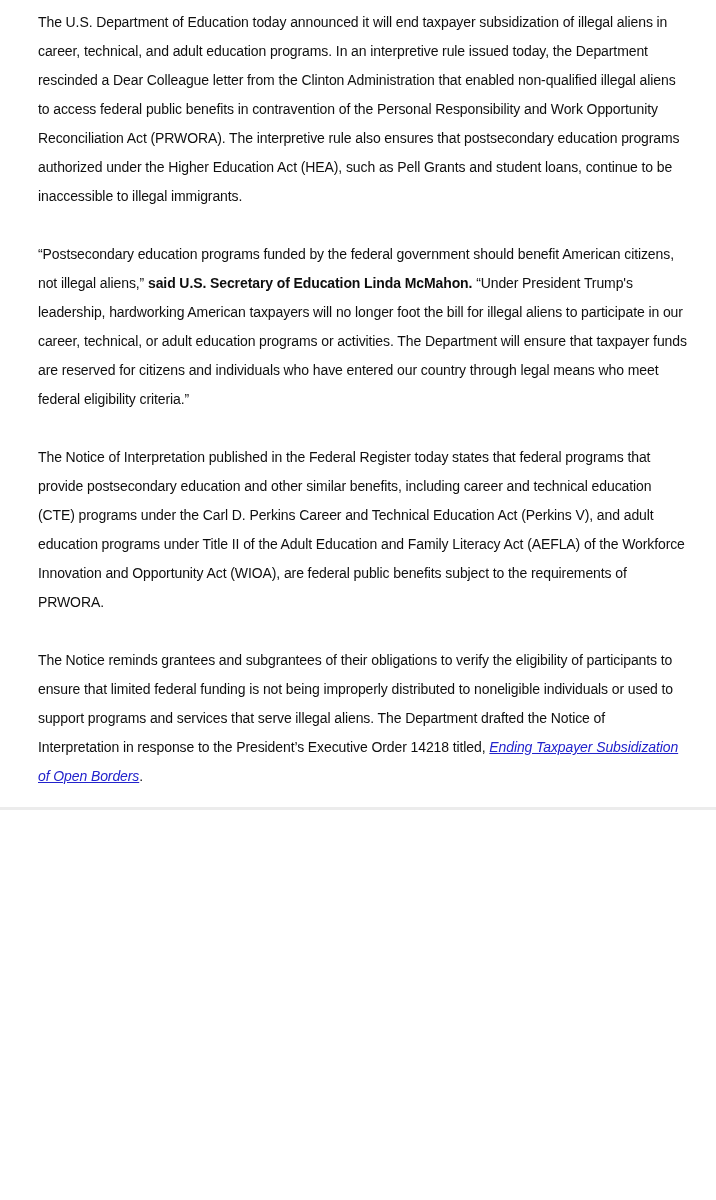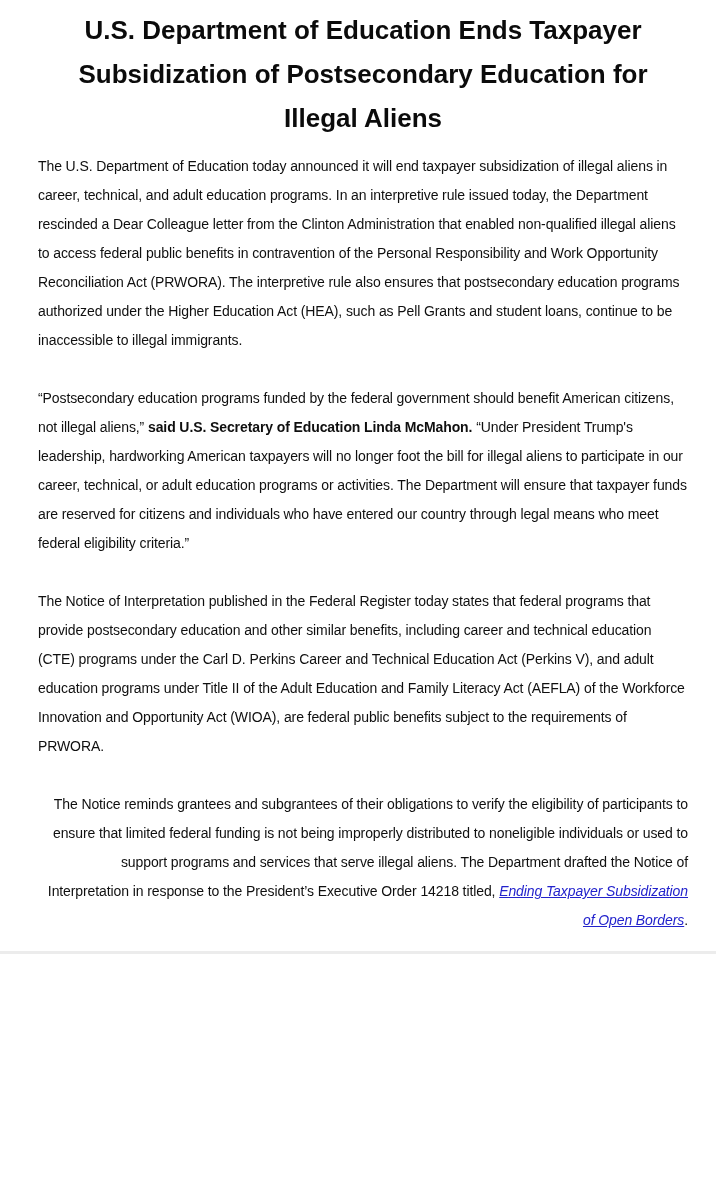--- a/index.html
+++ b/index.html
@@ -29,21 +29,20 @@
   }
   .doc p {
     font-size: 14px;
     line-height: 29px;
     margin: 0 0 29px 0;
     letter-spacing: -0.1px;
     text-align: left;
   }
   .doc p.last {
     margin-bottom: 16px;
-    text-align: right;
   }
   .attribution-bold {
     font-weight: bold;
   }
   a.eo-link {
     color: #2222cc;
     font-style: italic;
     text-decoration: underline;
     cursor: pointer;
   }
@@ -52,21 +51,20 @@
     height: 3px;
     background: #ececec;
     width: 716px;
   }
 </style>
 </head>
 <body>
 
 <div class="doc">
 
-  <h1 class="doc-title">U.S. Department of Education Ends Taxpayer Subsidization of Postsecondary Education for Illegal Aliens</h1>
 
   <p>The U.S. Department of Education today announced it will end taxpayer subsidization of illegal aliens in career, technical, and adult education programs. In an interpretive rule issued today, the Department rescinded a Dear Colleague letter from the Clinton Administration that enabled non-qualified illegal aliens to access federal public benefits in contravention of the Personal Responsibility and Work Opportunity Reconciliation Act (PRWORA). The interpretive rule also ensures that postsecondary education programs authorized under the Higher Education Act (HEA), such as Pell Grants and student loans, continue to be inaccessible to illegal immigrants.</p>
 
   <p><span>“Postsecondary education programs funded by the federal government should benefit American citizens, not illegal aliens,” </span><span class="attribution-bold">said U.S. Secretary of Education Linda McMahon.</span><span> “Under President Trump's leadership, hardworking American taxpayers will no longer foot the bill for illegal aliens to participate in our career, technical, or adult education programs or activities. The Department will ensure that taxpayer funds are reserved for citizens and individuals who have entered our country through legal means who meet federal eligibility criteria.”</span></p>
 
   <p>The Notice of Interpretation published in the Federal Register today states that federal programs that provide postsecondary education and other similar benefits, including career and technical education (CTE) programs under the Carl D. Perkins Career and Technical Education Act (Perkins V), and adult education programs under Title II of the Adult Education and Family Literacy Act (AEFLA) of the Workforce Innovation and Opportunity Act (WIOA), are federal public benefits subject to the requirements of PRWORA.</p>
 
   <p class="last"><span>The Notice reminds grantees and subgrantees of their obligations to verify the eligibility of participants to ensure that limited federal funding is not being improperly distributed to noneligible individuals or used to support programs and services that serve illegal aliens. The Department drafted the Notice of Interpretation in response to the President’s Executive Order 14218 titled, </span><a class="eo-link" href="#">Ending Taxpayer Subsidization of Open Borders</a><span>.</span></p>
 
 </div>

